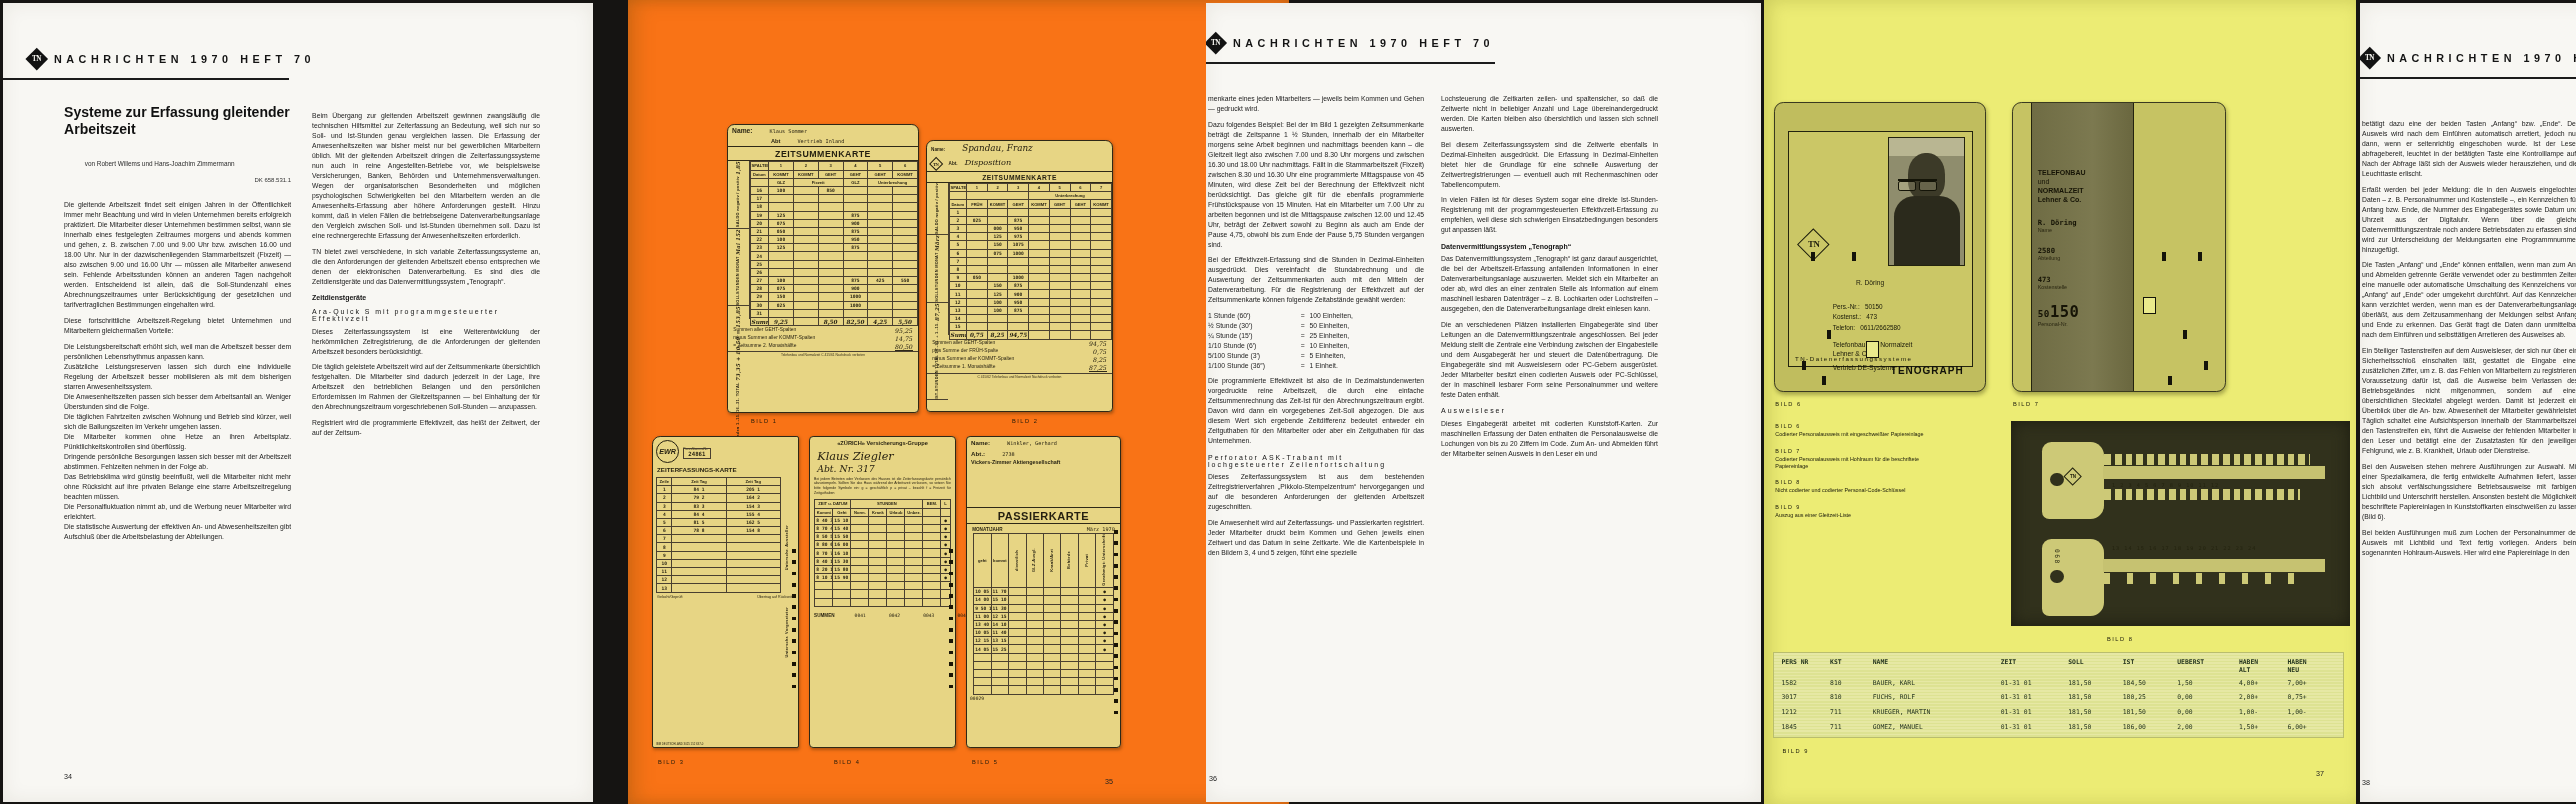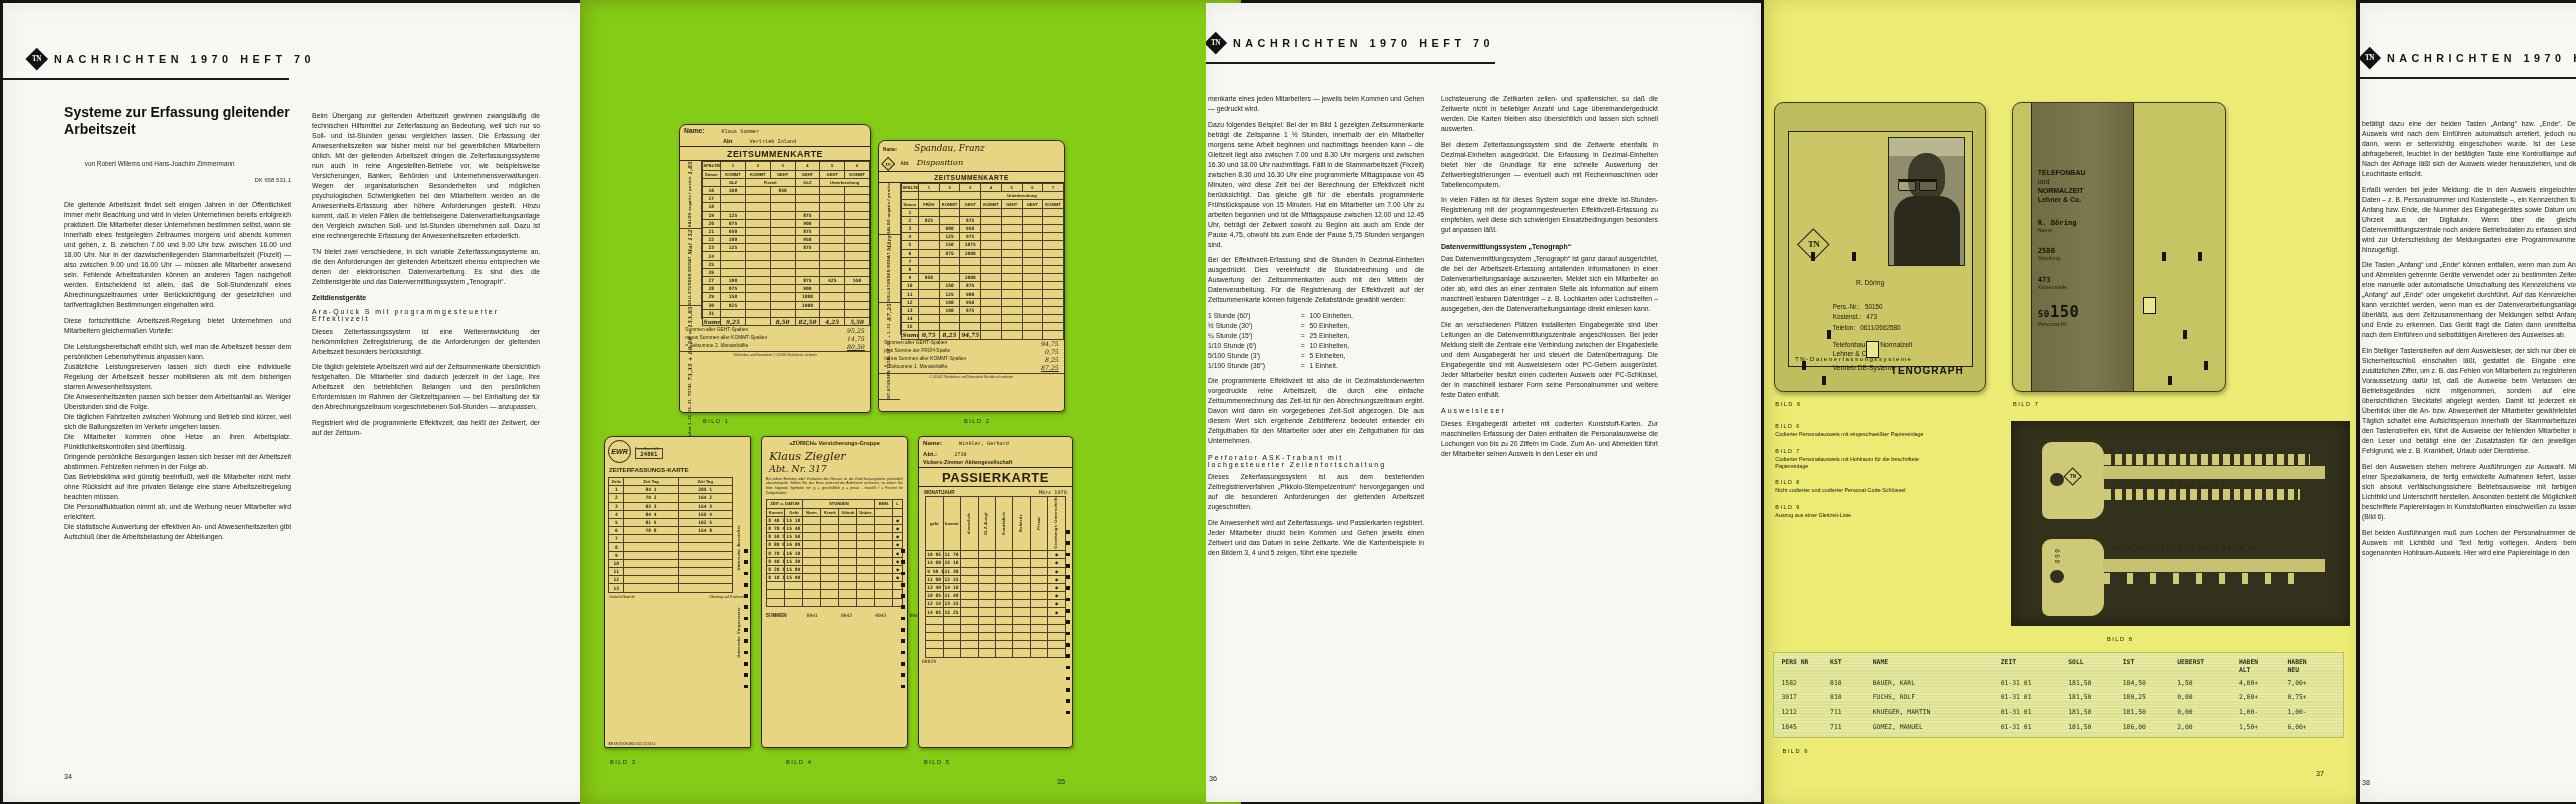--- a/index.html
+++ b/index.html
@@ -3,21 +3,21 @@
 <meta charset="utf-8">
 <style>
   html,body{margin:0;padding:0;}
   body{
     width:3434px;height:805px;position:relative;background:#151412;
     font-family:"Liberation Sans",sans-serif;color:#262626;overflow:hidden;
   }
   .page{position:absolute;top:3.1px;height:799px;background:#f8f7f3;overflow:hidden;
         box-shadow:inset 0 0 20.6px rgba(60,50,20,.08);}
   #p34{left:3.1px;width:590px;}
-  #p35{left:580px;width:661px;top:0;height:805px;background:#84cc16;
+  #p35{left:628px;width:661px;top:0;height:805px;background:#f97316;
        box-shadow:inset 7.2px 0 20.6px rgba(90,70,10,.25), inset -3.1px 0 10.3px rgba(90,70,10,.18);}
   #p36{left:1206px;width:555px;}
   #p37{left:1764px;width:592px;top:0;height:805px;background:#ecec74;
        box-shadow:inset 5.2px 0 17.5px rgba(90,90,10,.22);}
   #p38{left:2360px;width:540px;}
 
   
   .mag-header{position:absolute;display:flex;align-items:center;gap:9.3px;}
   .tn-logo{width:15.5px;height:15.5px;background:#121212;transform:rotate(45deg);
            display:flex;align-items:center;justify-content:center;flex:0 0 auto;}
@@ -903,21 +903,21 @@
     <div class="dots" style="top:30%;height:60%;" data-name="punch-dots"></div>
     <div class="f-row" data-name="name-row">
       <span class="lbl-b" style="font-size:6.2px;" data-name="name-label">Name:</span>
       <span class="typed" data-name="name-value">Winkler, Gerhard</span>
     </div>
     <div class="f-row" data-name="abt-row">
       <span class="lbl-b" style="font-size:6.2px;" data-name="abt-label">Abt.:</span>
       <span class="typed" data-name="abt-value">2738</span>
     </div>
     <div style="padding:0 4.1px 2.1px;font-weight:bold;font-size:5.4px;" data-name="company-name">Vickers-Zimmer Aktiengesellschaft</div>
-    <div class="f-title" style="font-size:13px;" data-name="form-title">PASSIERKARTE</div>
+    <div class="f-title" style="font-size:11px;margin-top:40px;" data-name="form-title">PASSIERKARTE</div>
     <div class="f-row" style="justify-content:space-between;padding:1.5px 5.2px;" data-name="monat-row">
       <span class="lbl-s" data-name="monat-label">MONAT/JAHR</span>
       <span class="typed" data-name="monat-value">März 1970</span>
     </div>
     <table class="zk" style="width:92%;margin:0 auto;" data-name="passier-table">
       <thead>
         <tr style="height:27px;">
           <th>geht</th>
           <th>kommt</th>
           <th><span class="vtext">dienstlich</span></th>

